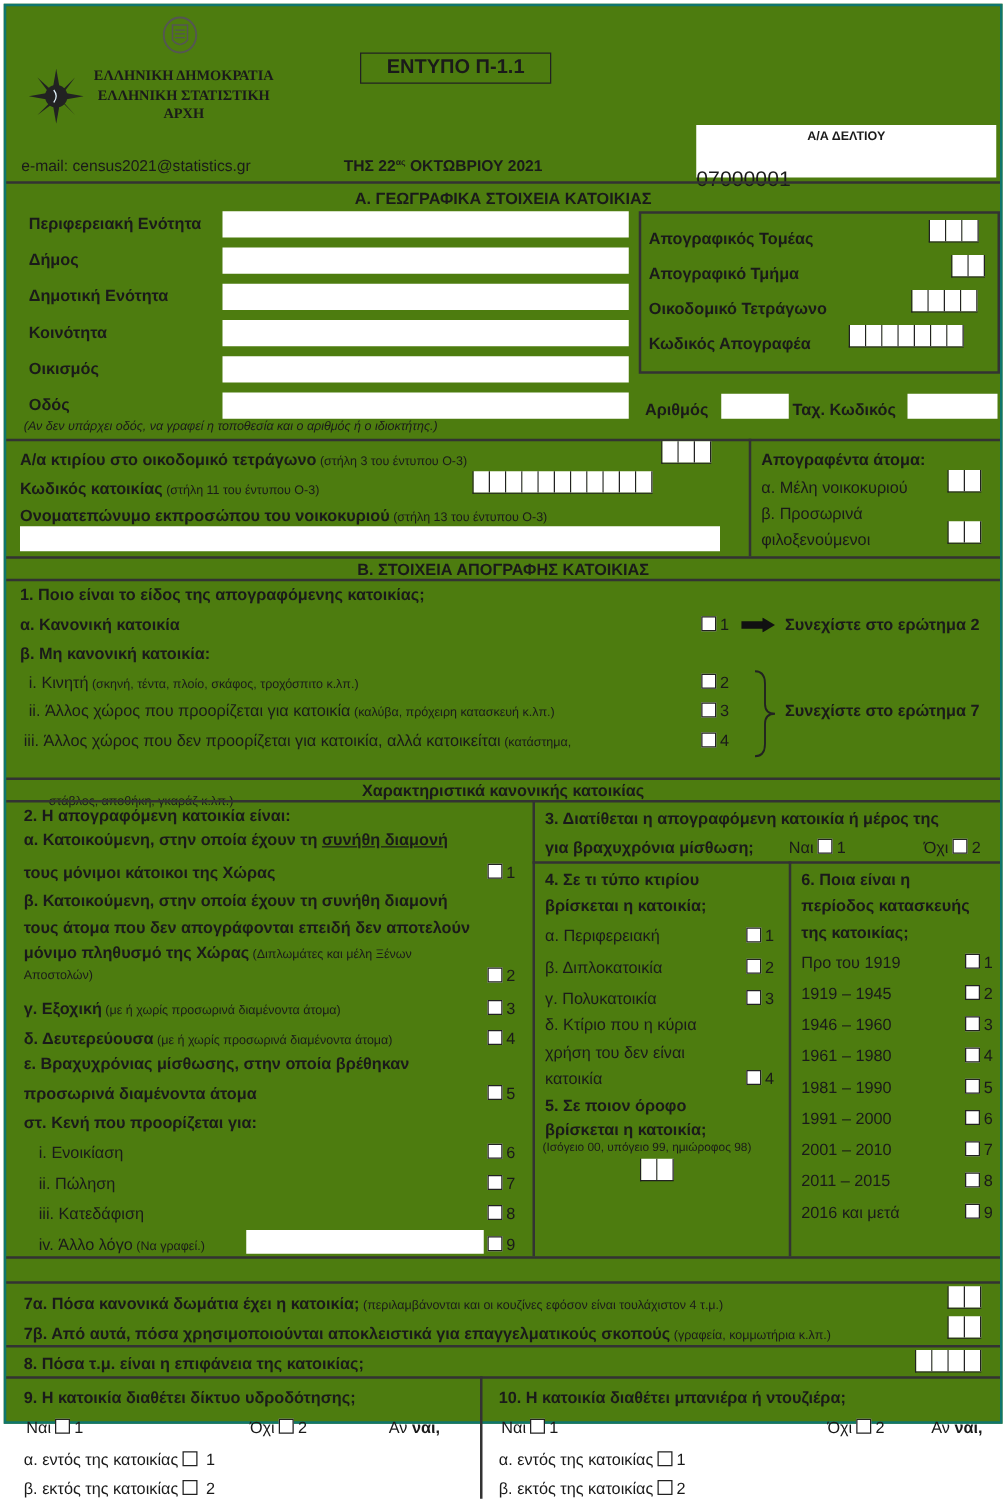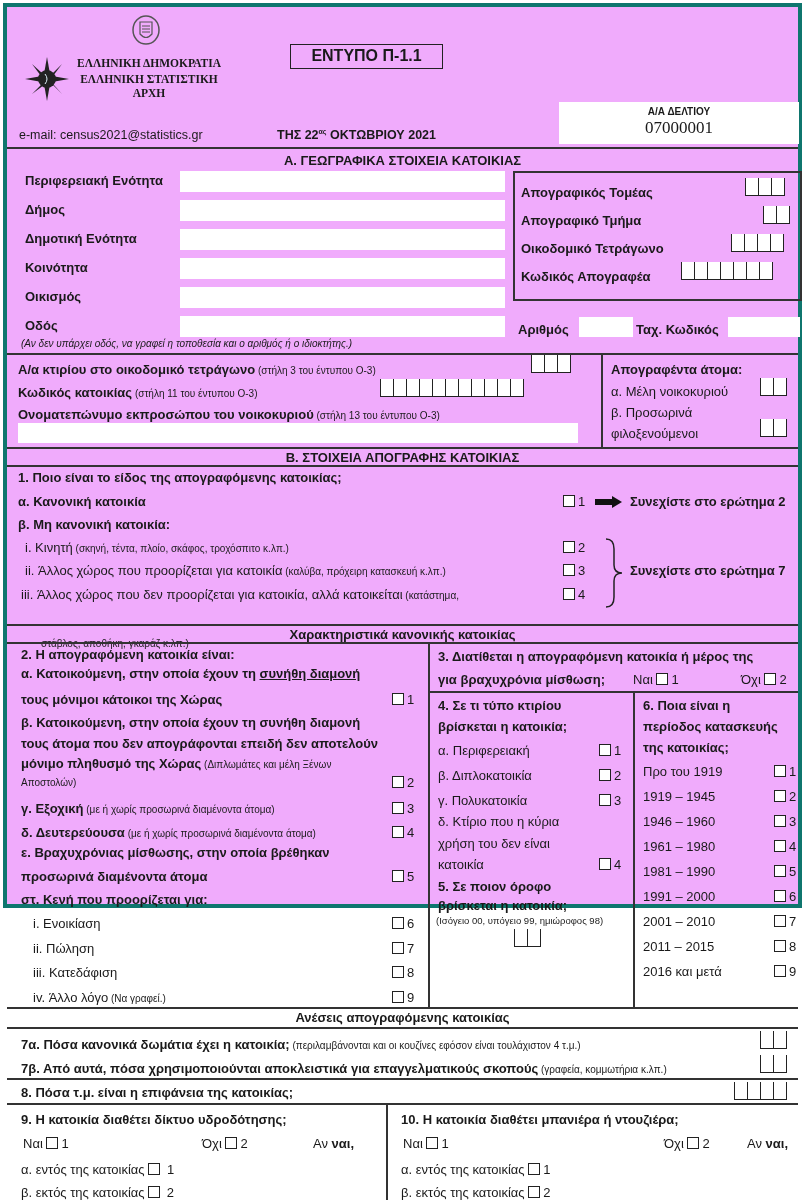--- a/index.html
+++ b/index.html
@@ -1,17 +1,17 @@
 <!DOCTYPE html>
 <html><head>
 <meta charset="utf-8">
 <style>
   * { box-sizing: border-box; margin: 0; padding: 0; }
   body { width: 805px; height: 1200px; background: #fff; font-family: "Liberation Sans", sans-serif; color: #1a1a1a; overflow: hidden; }
-  .page { position: absolute; left: 3px; top: 3px; width: 799px; height: 905px; background: #f0abfc; border: 4px solid #0f766e; }
+  .page { position: absolute; left: 3px; top: 3px; width: 799px; height: 1136px; background: #4d7c0f; border: 2px solid #0f766e; }
   .abs { position: absolute; }
   .hline { position: absolute; left: 0; right: 0; height: 2px; background: #333; }
   .vline { position: absolute; width: 2px; background: #333; }
   .white { background: #fff; position: absolute; }
   .sm { font-size: 10px; font-weight: normal; }
   .lbl { position: absolute; font-size: 13px; font-weight: bold; white-space: nowrap; }
   .txt { position: absolute; font-size: 13px; white-space: nowrap; }
   .cells { position: absolute; display: flex; height: 18px; border-left: 1.5px solid #222; border-bottom: 1.5px solid #222; }
   .cells span { width: 13px; height: 100%; border-right: 1.5px solid #222; background: #fff; }
   .chk { display: inline-block; width: 12px; height: 12px; border: 1.5px solid #222; background: #fff; vertical-align: -1px; margin-right: 3px; }
@@ -55,21 +55,21 @@
 
     <div class="abs" style="left:283px;top:37px;width:153px;height:25px;border:1.5px solid #222;font-size:16px;font-weight:bold;text-align:center;line-height:22px;">ΕΝΤΥΠΟ Π-1.1</div>
     <div class="abs header-title" style="left:230px;top:68px;width:260px;font-size:17px;line-height:20px;">
     </div>
     <div class="abs" style="left:270px;top:121px;font-size:12.5px;font-weight:bold;">
       <span>ΤΗΣ 22</span><sup style="font-size:7px">ας</sup><span> ΟΚΤΩΒΡΙΟΥ 2021</span>
     </div>
 
     <div class="white" style="left:552px;top:95px;width:240px;height:42px;">
       <div style="text-align:center;font-size:10px;font-weight:bold;margin-top:4px;">Α/Α ΔΕΛΤΙΟΥ</div>
-      <div style="text-align:center;font-size:17px;margin-top:1px;font-family:Liberation Serif, serif;">07000001</div>
+      <div style="font-size:17px;margin-top:19px;">07000001</div>
     </div>
   </div>
 
   <div class="hline" style="top:140px"></div>
 
   <div>
     <div class="sec-title" style="top:146px">Α. ΓΕΩΓΡΑΦΙΚΑ ΣΤΟΙΧΕΙΑ ΚΑΤΟΙΚΙΑΣ</div>
 
     <div class="lbl" style="left:18px;top:166px">Περιφερειακή Ενότητα</div>
     <input class="white" style="left: 173px; top: 164px; width: 325px; height: 21px; border: none;" value="">
@@ -276,21 +276,20 @@
     <div class="opt" style="left:767px;top:882px"><span class="chk"></span><span>6</span></div>
     <div class="txt" style="left:636px;top:907px">2001 – 2010</div>
     <div class="opt" style="left:767px;top:907px"><span class="chk"></span><span>7</span></div>
     <div class="txt" style="left:636px;top:932px">2011 – 2015</div>
     <div class="opt" style="left:767px;top:932px"><span class="chk"></span><span>8</span></div>
     <div class="txt" style="left:636px;top:957px">2016 και μετά</div>
     <div class="opt" style="left:767px;top:957px"><span class="chk"></span><span>9</span></div>
   </div>
 
   <div class="hline" style="top:1000px"></div>
-  <div class="sec-title" style="top:1003px">Ανέσεις απογραφόμενης κατοικίας</div>
   <div class="hline" style="top:1020px"></div>
 
   <div>
     <div class="lbl" style="left:14px;top:1030px"><span>7α. Πόσα κανονικά δωμάτια έχει η κατοικία;</span><span class="sm"> (περιλαμβάνονται και οι κουζίνες εφόσον είναι τουλάχιστον 4 τ.μ.)</span></div>
     <div class="cells" style="left:753px;top:1024px">
         <span></span>
         <span></span>
       </div>
     <div class="lbl" style="left:14px;top:1054px"><span>7β. Από αυτά, πόσα χρησιμοποιούνται αποκλειστικά για επαγγελματικούς σκοπούς</span><span class="sm"> (γραφεία, κομμωτήρια κ.λπ.)</span></div>
     <div class="cells" style="left:753px;top:1048px">

